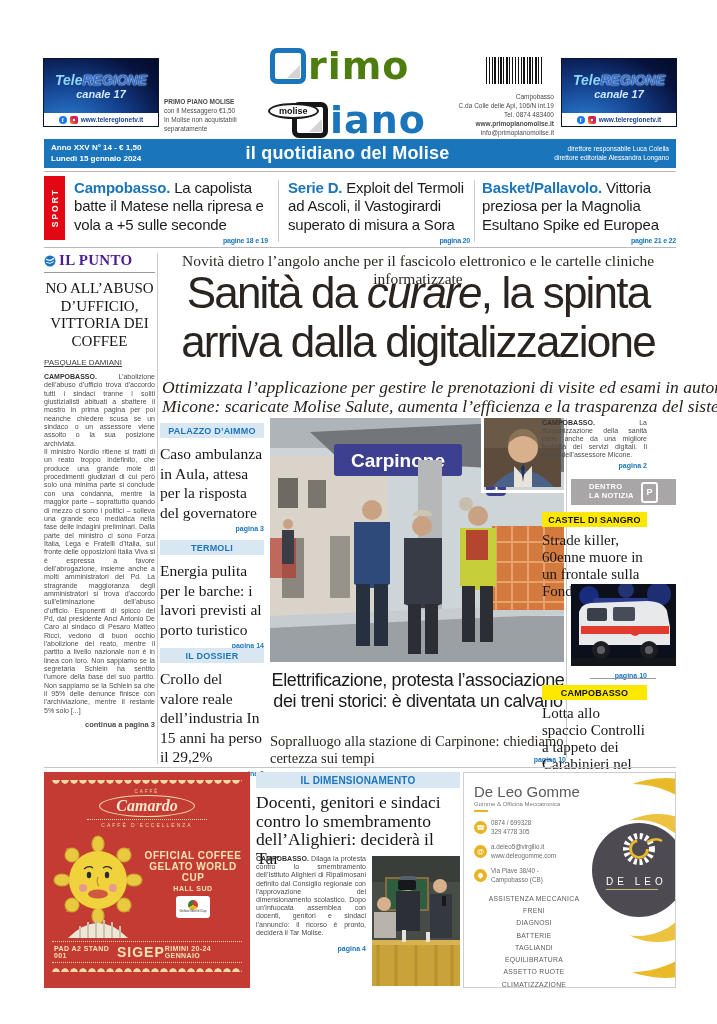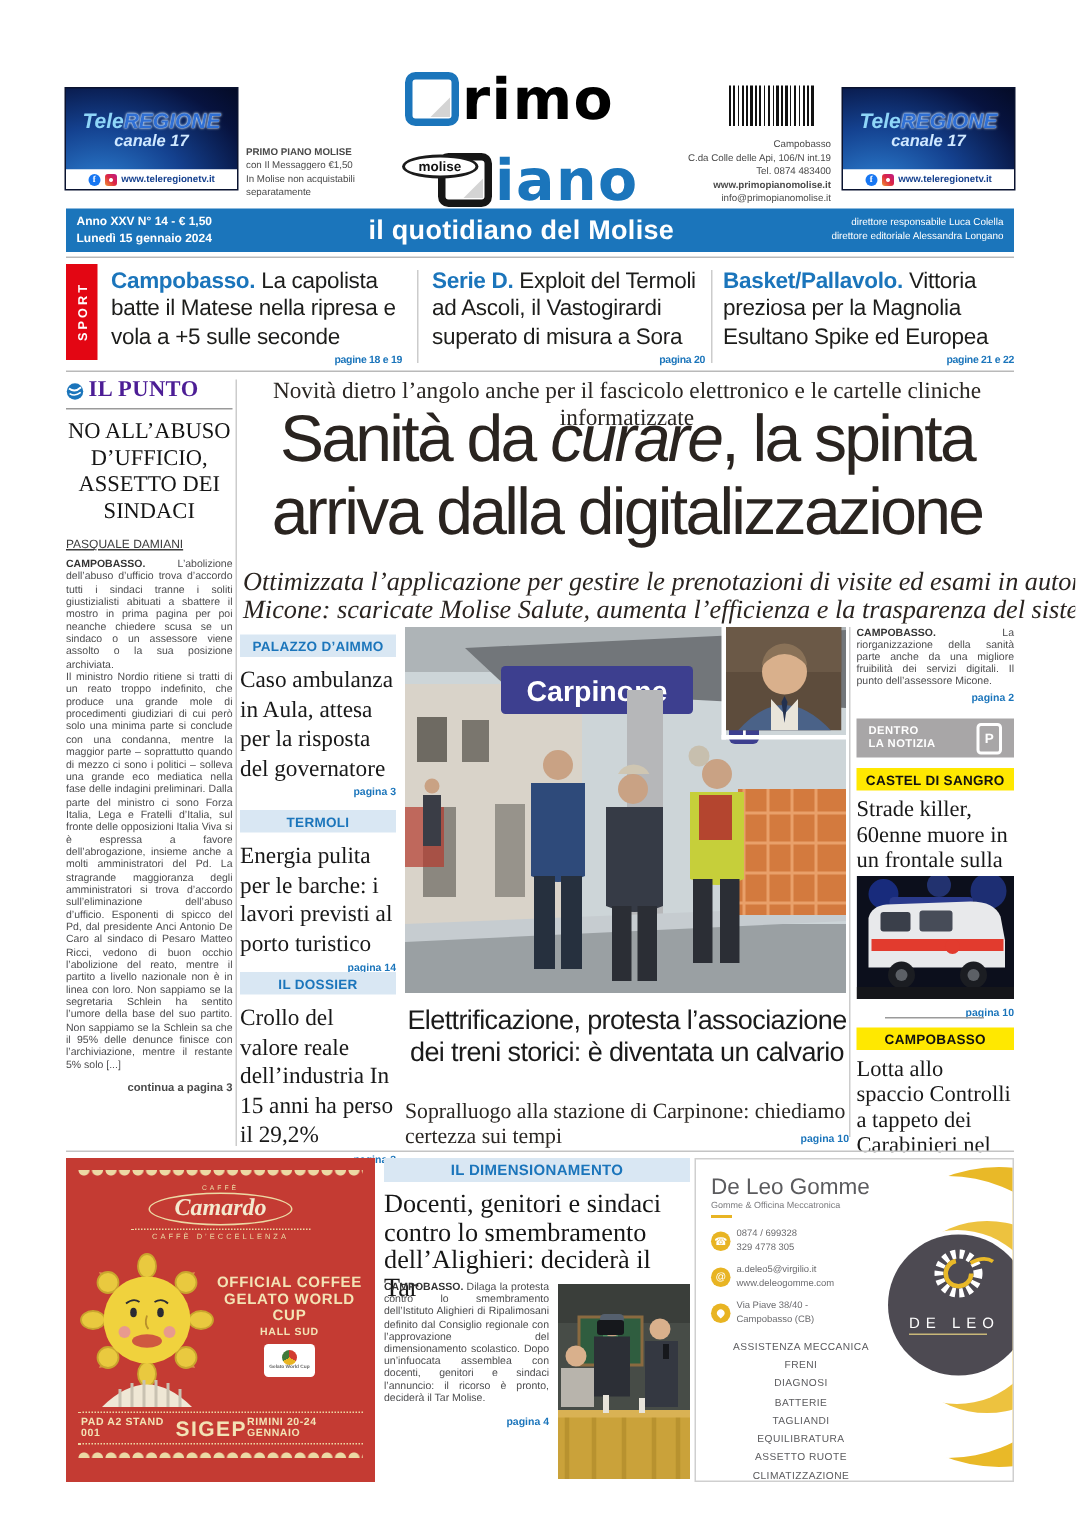--- a/index.html
+++ b/index.html
@@ -26,21 +26,21 @@
                     linear-gradient(45deg,#f09433,#dc2743,#bc1888);}
   .note{font-size:6.5px;color:#4a4a4a;line-height:1.4;}
   .logo{position:absolute;left:270px;top:46px;width:190px;height:92px;}
   .logo-row{display:flex;align-items:center;gap:2px;height:40px;}
   .glyph{width:26px;height:26px;border-radius:7px;background:#fff;position:relative;flex:0 0 auto;}
   .glyph.blue{border:5px solid #1b75bb;}
   .glyph.black{border:5px solid #161616;}
   .glyph:after{content:"";position:absolute;right:1px;bottom:1px;border-style:solid;
                border-width:0 0 13px 13px;border-color:transparent transparent #d4d4d4 transparent;}
   .logo-word{font-family:"DejaVu Sans",sans-serif;font-weight:800;font-size:38px;line-height:0.9;letter-spacing:1px;}
-  .w-black{color:#000000;} .w-blue{color:#1b75bb;}
+  .w-black{color:#4d7c0f;} .w-blue{color:#1b75bb;}
   .molise-badge{position:absolute;left:-2px;top:57px;background:#fff;border:2px solid #1b1b1b;border-radius:50%;
                 padding:1px 9px;font-size:9px;font-weight:bold;color:#111;z-index:3;}
   .barcode{position:absolute;left:486px;top:57px;width:58px;height:27px;
            background:repeating-linear-gradient(90deg,#111 0 1px,#fff 1px 2.6px,#111 2.6px 4.2px,#fff 4.2px 5.8px);}
   .bluebar{position:absolute;left:44px;top:139px;width:632px;height:29px;background:#1b75bb;color:#fff;
            display:flex;align-items:center;}
   .issue{width:125px;font-size:8px;font-weight:bold;line-height:1.3;padding-left:7px;}
   .tagline{flex:1;text-align:center;font-size:18px;font-weight:bold;letter-spacing:.2px;}
   .directors{width:150px;font-size:6.6px;text-align:right;padding-right:7px;line-height:1.35;}
 
@@ -84,24 +84,24 @@
   .photo{position:absolute;left:270px;top:418px;width:294px;height:244px;overflow:hidden;}
   .inset{position:absolute;right:0;top:0;width:80px;height:72px;border-left:3px solid #fff;
          border-bottom:3px solid #fff;overflow:hidden;}
   .c-headline{position:absolute;left:270px;top:670px;width:296px;font-size:18px;line-height:1.16;
               letter-spacing:-.4px;color:#1b1b1b;text-align:center;}
   .c-sub{position:absolute;left:270px;top:733px;width:296px;font-family:"Liberation Serif",serif;
          font-size:14.5px;color:#2b2723;}
   .c-page{position:absolute;left:270px;top:753px;width:296px;}
 
   
-  .rc{position:absolute;left:571px;width:105px;}
+  .rc{position:absolute;left:542px;width:105px;}
   .rc-text{font-size:7px;line-height:7.9px;color:#4c4c4e;text-align:justify;}
   .dentro{position:absolute;left:571px;top:479px;width:105px;height:26px;background:#a8a6a7;color:#fff;
-          display:flex;align-items:center;justify-content:space-between;padding:0 8px;box-sizing:border-box;}
+          display:flex;align-items:center;justify-content:space-between;padding:0 18px;box-sizing:border-box;}
   .dentro .lbl{font-size:7.5px;font-weight:bold;line-height:1.15;letter-spacing:.3px;}
   .plogo{width:13px;height:17px;border:2px solid #fff;border-radius:3px;color:#fff;font-weight:bold;
          font-size:9px;display:flex;align-items:center;justify-content:center;}
   .rc-title{font-family:"Liberation Serif",serif;font-size:15px;line-height:17px;color:#181818;}
   .rc-div{position:absolute;left:590px;top:678px;width:66px;height:1px;background:#9a9a9a;}
 
   
   .bstory-col{position:absolute;left:256px;top:772px;width:204px;}
   .b-headline{font-family:"Liberation Serif",serif;font-size:17.5px;line-height:18.5px;color:#161616;margin-top:5px;}
   .b-body{position:absolute;left:256px;top:855px;width:110px;font-size:7px;line-height:8.2px;
@@ -257,21 +257,21 @@
   <div class="vr" style="left:157px;top:253px;height:511px;"></div>
   <div class="punto">
     <div class="punto-head">
       <svg width="12" height="12" viewBox="0 0 12 12">
           <circle cx="6" cy="6" r="5.5" fill="#1b75bb"></circle>
           <path d="M2,4 Q6,7 10,3.2" stroke="#fff" stroke-width="1.3" fill="none"></path>
           <path d="M2.4,7.4 Q6,9.6 9.8,6.6" stroke="#fff" stroke-width="1" fill="none"></path>
         </svg>
       <span class="txt">IL PUNTO</span>
     </div>
-    <div class="punto-title">NO ALL’ABUSO D’UFFICIO, ASSETTO DEI SINDACI</div>
+    <div class="punto-title">NO ALL’ABUSO D’UFFICIO, VITTORIA DEI COFFEE</div>
     <div class="punto-by">PASQUALE DAMIANI</div>
     <div class="punto-body">
       <span class="bl">CAMPOBASSO.</span><span> L’abolizione dell’abuso d’ufficio trova d’accordo tutti i sindaci tranne i soliti giustizialisti abituati a sbattere il mostro in prima pagina per poi neanche chiedere scusa se un sindaco o un assessore viene assolto o la sua posizione archiviata.</span>
       <div>Il ministro Nordio ritiene si tratti di un reato troppo indefinito, che produce una grande mole di procedimenti giudiziari di cui però solo una minima parte si conclude con una condanna, mentre la maggior parte – soprattutto quando di mezzo ci sono i politici – solleva una grande eco mediatica nella fase delle indagini preliminari. Dalla parte del ministro ci sono Forza Italia, Lega e Fratelli d’Italia, sul fronte delle opposizioni Italia Viva si è espressa a favore dell’abrogazione, insieme anche a molti amministratori del Pd. La stragrande maggioranza degli amministratori si trova d’accordo sull’eliminazione dell’abuso d’ufficio. Esponenti di spicco del Pd, dal presidente Anci Antonio De Caro al sindaco di Pesaro Matteo Ricci, vedono di buon occhio l’abolizione del reato, mentre il partito a livello nazionale non è in linea con loro. Non sappiamo se la segretaria Schlein ha sentito l’umore della base del suo partito. Non sappiamo se la Schlein sa che il 95% delle denunce finisce con l’archiviazione, mentre il restante 5% solo [...]</div>
     </div>
     <div class="continua">continua a pagina 3</div>
   </div>
 
   <div class="msec" style="top:540px;">
     <div class="sec-head">TERMOLI</div>

